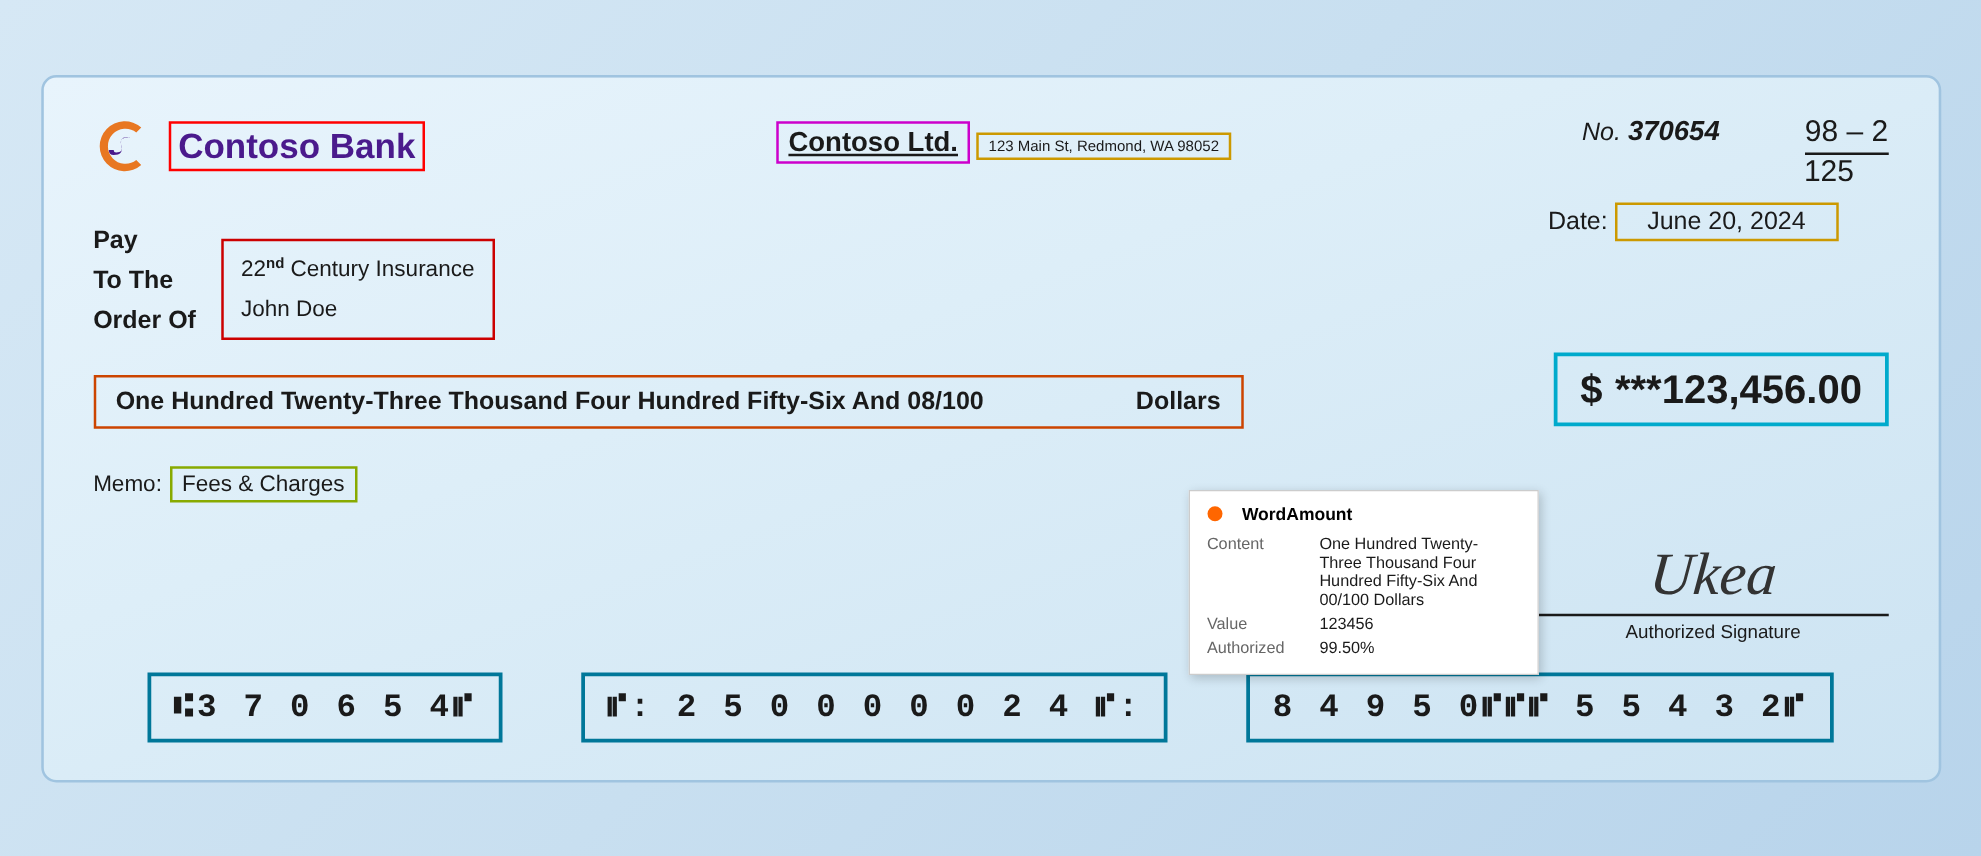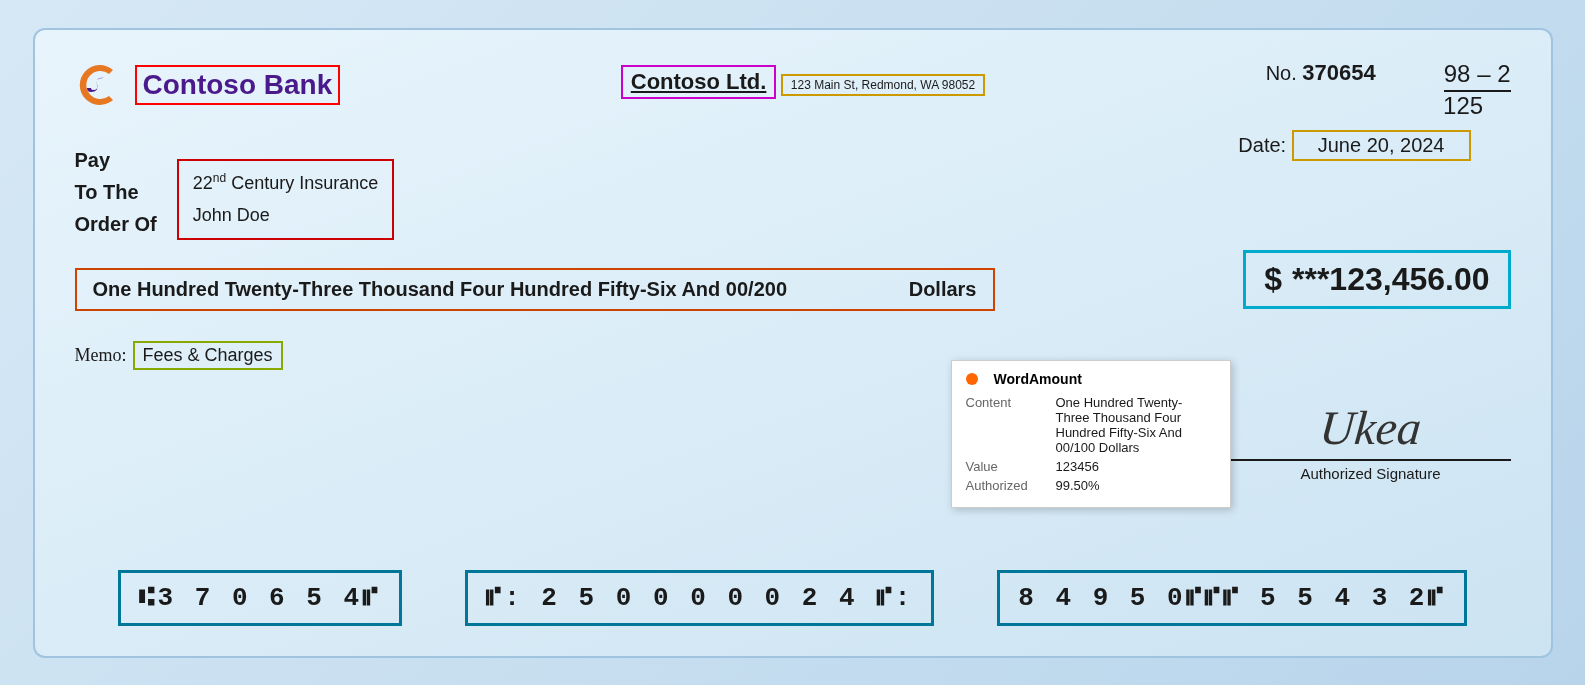--- a/index.html
+++ b/index.html
@@ -8,21 +8,21 @@
       height: 685px;
       background: linear-gradient(135deg, #d6e8f5 0%, #c8dff0 50%, #b8d4eb 100%);
       font-family: Arial, sans-serif;
       overflow: hidden;
       display: flex;
       align-items: center;
       justify-content: center;
     }
     .check-container {
       width: 1520px;
-      height: 630px;
+      height: 566px;
       background: linear-gradient(160deg, #e8f4fc 0%, #ddeef8 40%, #cce3f2 100%);
       border-radius: 12px;
       border: 2px solid #a0c4e0;
       position: relative;
       padding: 30px 40px;
     }
 
     
     .header-row {
       display: flex;
@@ -58,20 +58,21 @@
     .company-address {
       font-size: 12px;
       color: #1a1a1a;
       border: 2px solid #cc9900;
       padding: 2px 8px;
       display: inline-block;
       margin-top: 4px;
     }
     .right-header {
       text-align: left;
+      font-style: italic;
     }
     .check-no {
       font-size: 20px;
       color: #1a1a1a;
     }
     .check-no strong {
       font-size: 22px;
     }
     .fraction {
       font-size: 24px;
@@ -124,20 +125,21 @@
     .payee-box {
       border: 2px solid #cc0000;
       padding: 6px 14px;
       font-size: 18px;
       color: #1a1a1a;
       line-height: 1.8;
     }
     .payee-sup {
       font-size: 12px;
       vertical-align: super;
+      font-weight: bold;
     }
 
     
     .amount-box {
       position: absolute;
       right: 40px;
       top: 220px;
       border: 3px solid #00aacc;
       background: transparent;
       padding: 8px 18px;
@@ -260,21 +262,20 @@
     .memo-row {
       margin-top: 20px;
       font-size: 18px;
       color: #1a1a1a;
       display: flex;
       align-items: center;
       gap: 6px;
     }
     .memo-label {
       font-size: 18px;
-      font-family: Liberation Serif, serif;
     }
     .memo-value {
       border: 2px solid #88aa00;
       padding: 2px 8px;
       font-size: 18px;
       color: #1a1a1a;
     }
 
     
     .micr-row {
@@ -359,21 +360,21 @@
     </div>
   </div>
 
   <div class="amount-box">
     <span class="amount-dollar">$</span>
     <span class="amount-value">***123,456.00</span>
   </div>
 
   <div class="written-amount-row">
     <div class="written-amount-box">
-      <span class="written-text">One Hundred Twenty-Three Thousand Four Hundred Fifty-Six And 00/200</span>
+      <span class="written-text">One Hundred Twenty-Three Thousand Four Hundred Fifty-Six And 08/100</span>
       <span class="dollars-label">Dollars</span>
     </div>
   </div>
 
   <div class="tooltip">
     <div class="tooltip-title">
       <span class="tooltip-dot"></span>
       <span>WordAmount</span>
     </div>
     <div class="tooltip-row">

